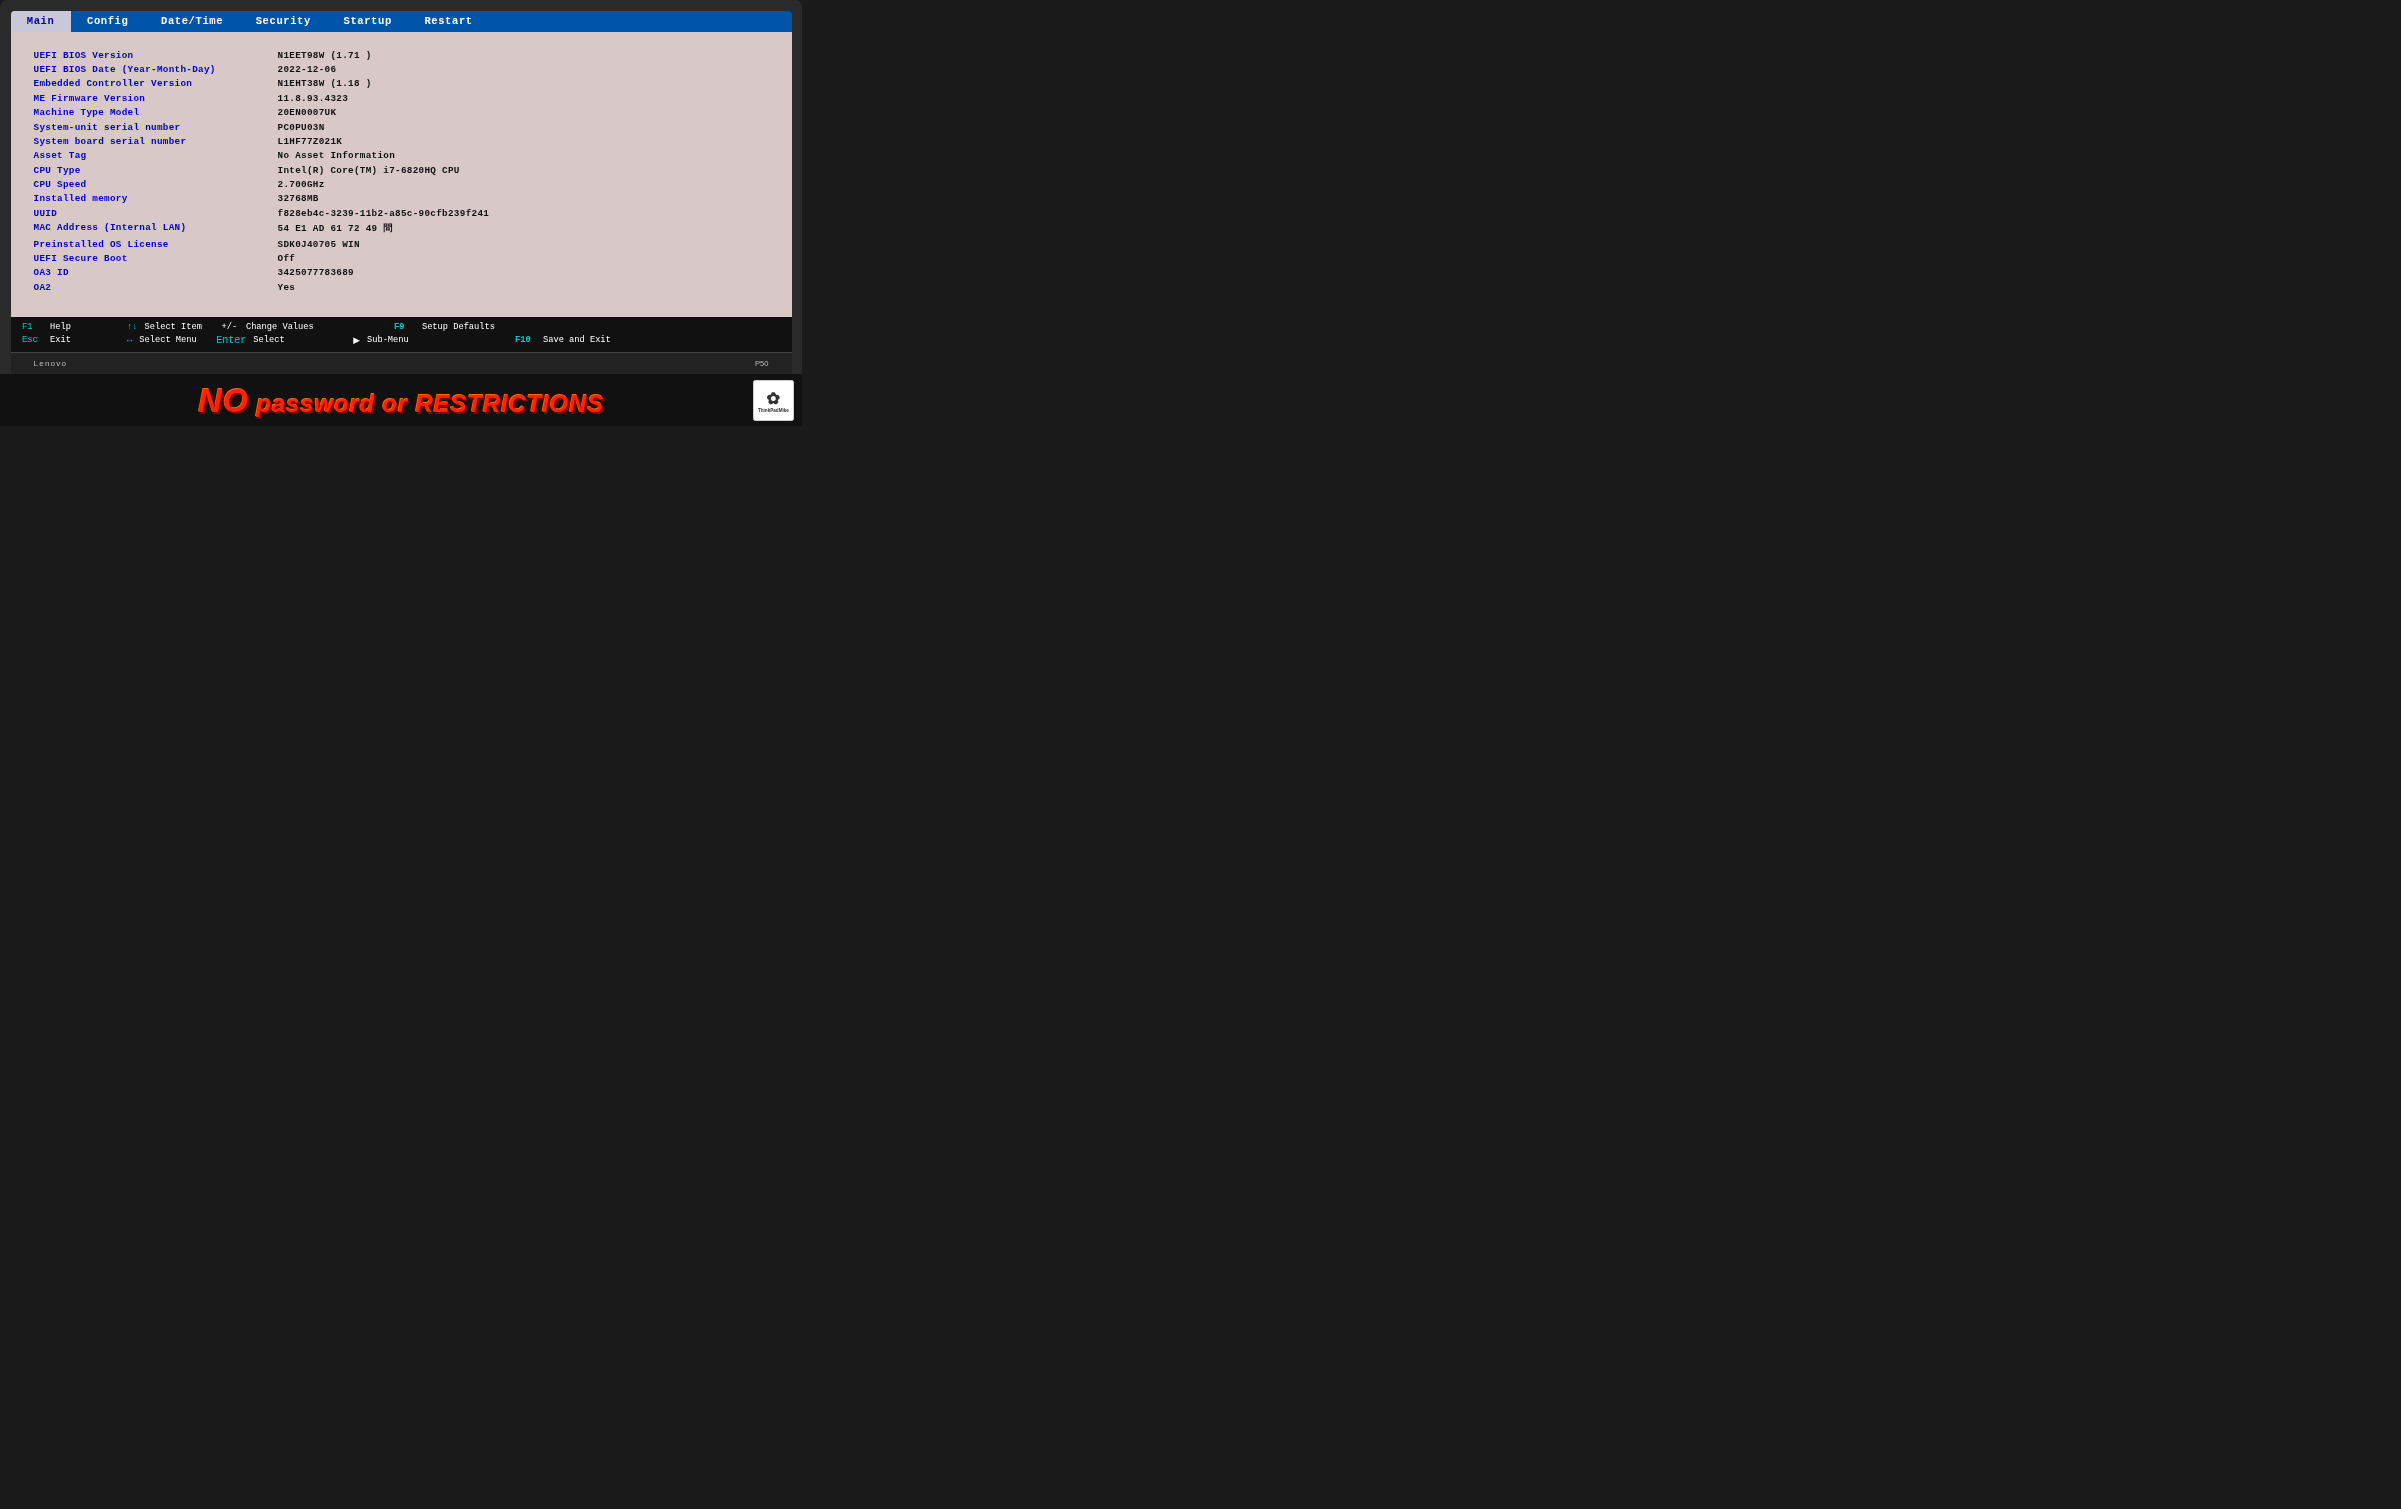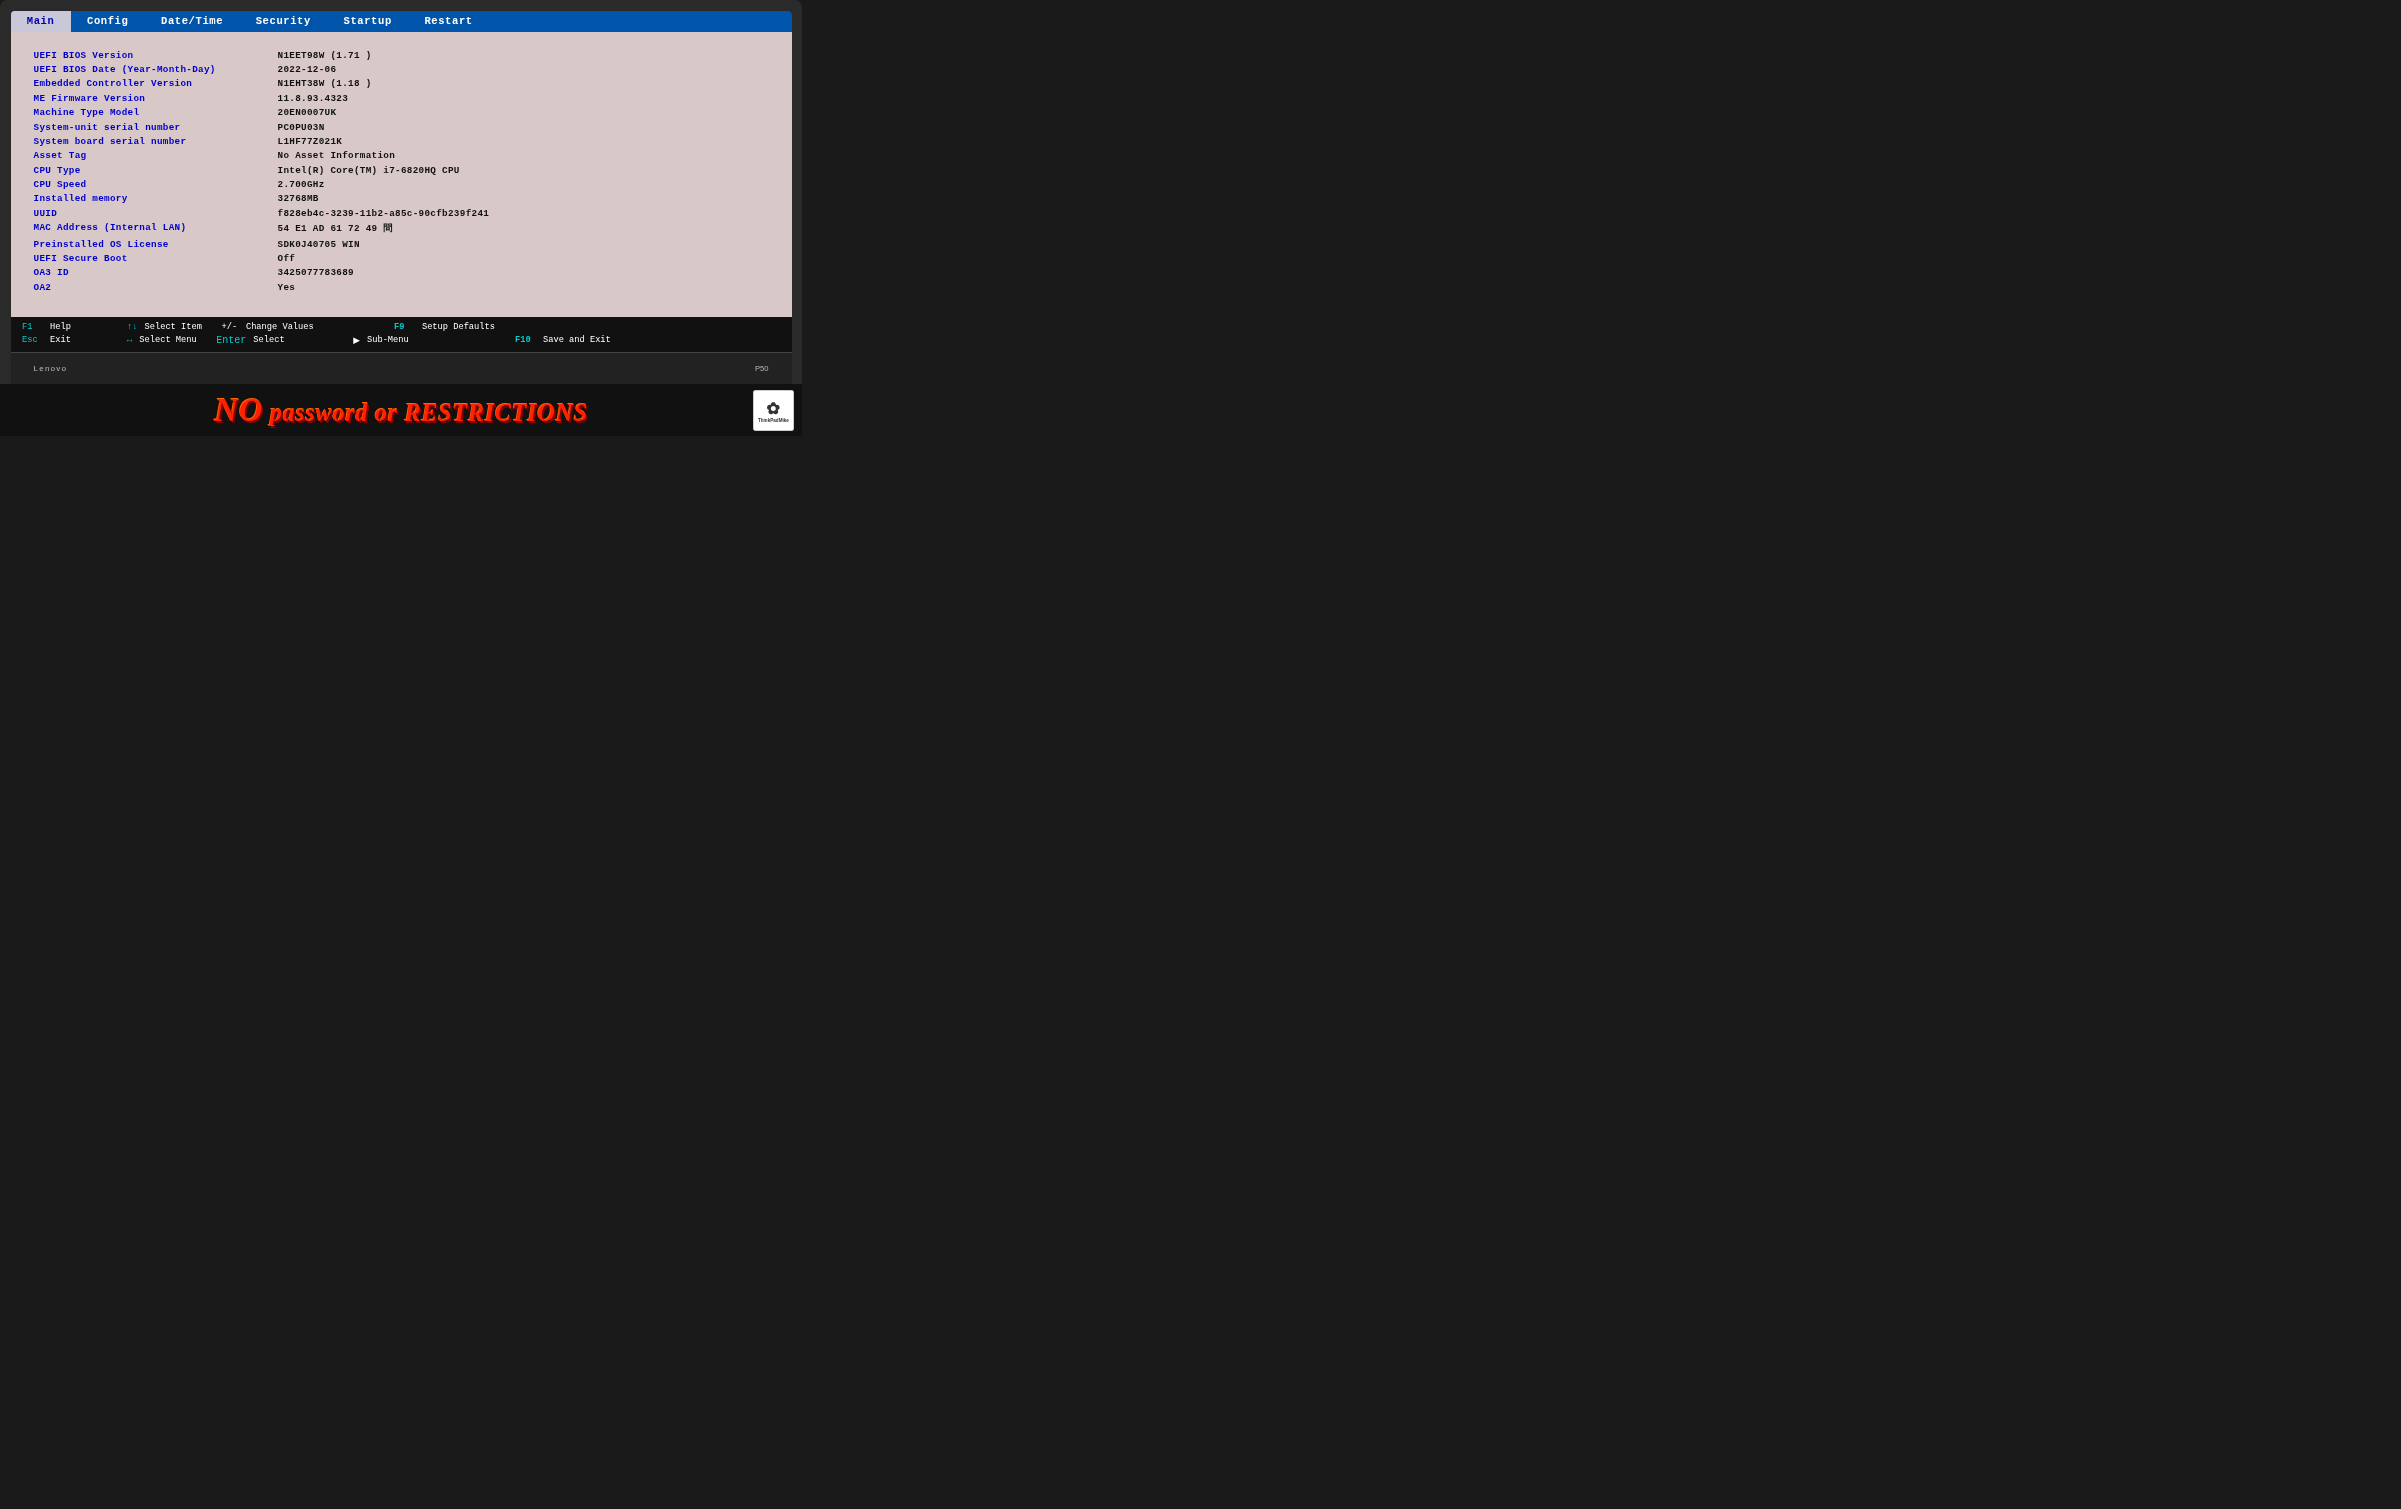--- a/index.html
+++ b/index.html
@@ -137,21 +137,21 @@
 
     .hint-right {
       color: #ffffff;
       font-family: 'Courier New', monospace;
       font-size: 8.7px;
     }
 
     
     .laptop-bottom {
       background: #222222;
-      height: 32px;
+      height: 22px;
       display: flex;
       align-items: center;
       justify-content: space-between;
       padding: 0 23px;
       border-top: 1.2px solid #444;
     }
 
     .laptop-brand {
       color: #bbbbbb;
       font-size: 8.1px;
@@ -177,21 +177,21 @@
       font-size: 30px;
       font-weight: 900;
       font-style: italic;
       color: #ff2200;
       text-shadow: 1.7px 1.7px 0 #880000, -0.6px -0.6px 0 #ff6600;
       letter-spacing: 1.2px;
       line-height: 1.1;
     }
 
     .overlay-password {
-      font-family: Liberation Serif, serif;
+      font-family: Liberation Sans, sans-serif;
       font-size: 24.4px;
       font-weight: 900;
       font-style: italic;
       color: #ff2200;
       text-shadow: 1.7px 1.7px 0 #880000, -0.6px -0.6px 0 #ff6600;
       letter-spacing: 0.6px;
       line-height: 1.2;
     }
 
     .overlay-no {

